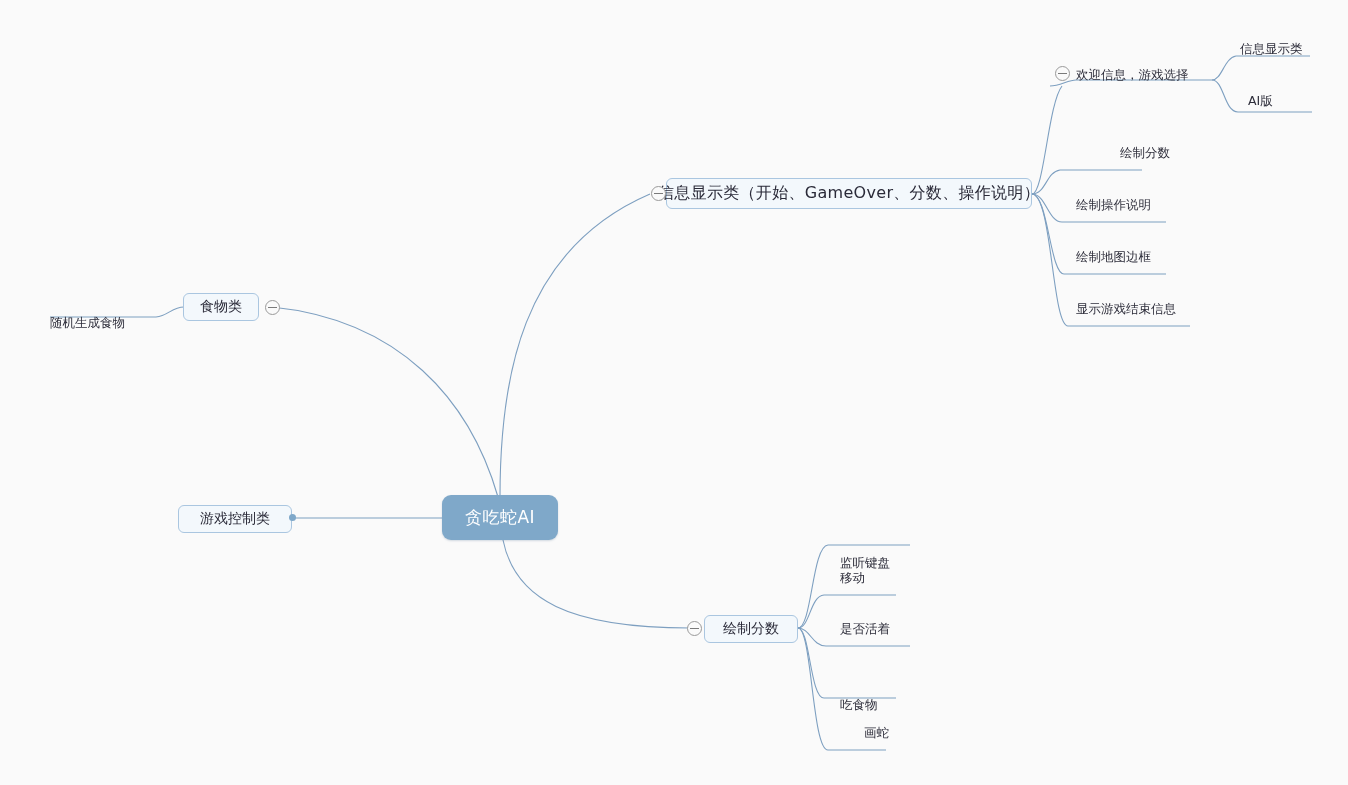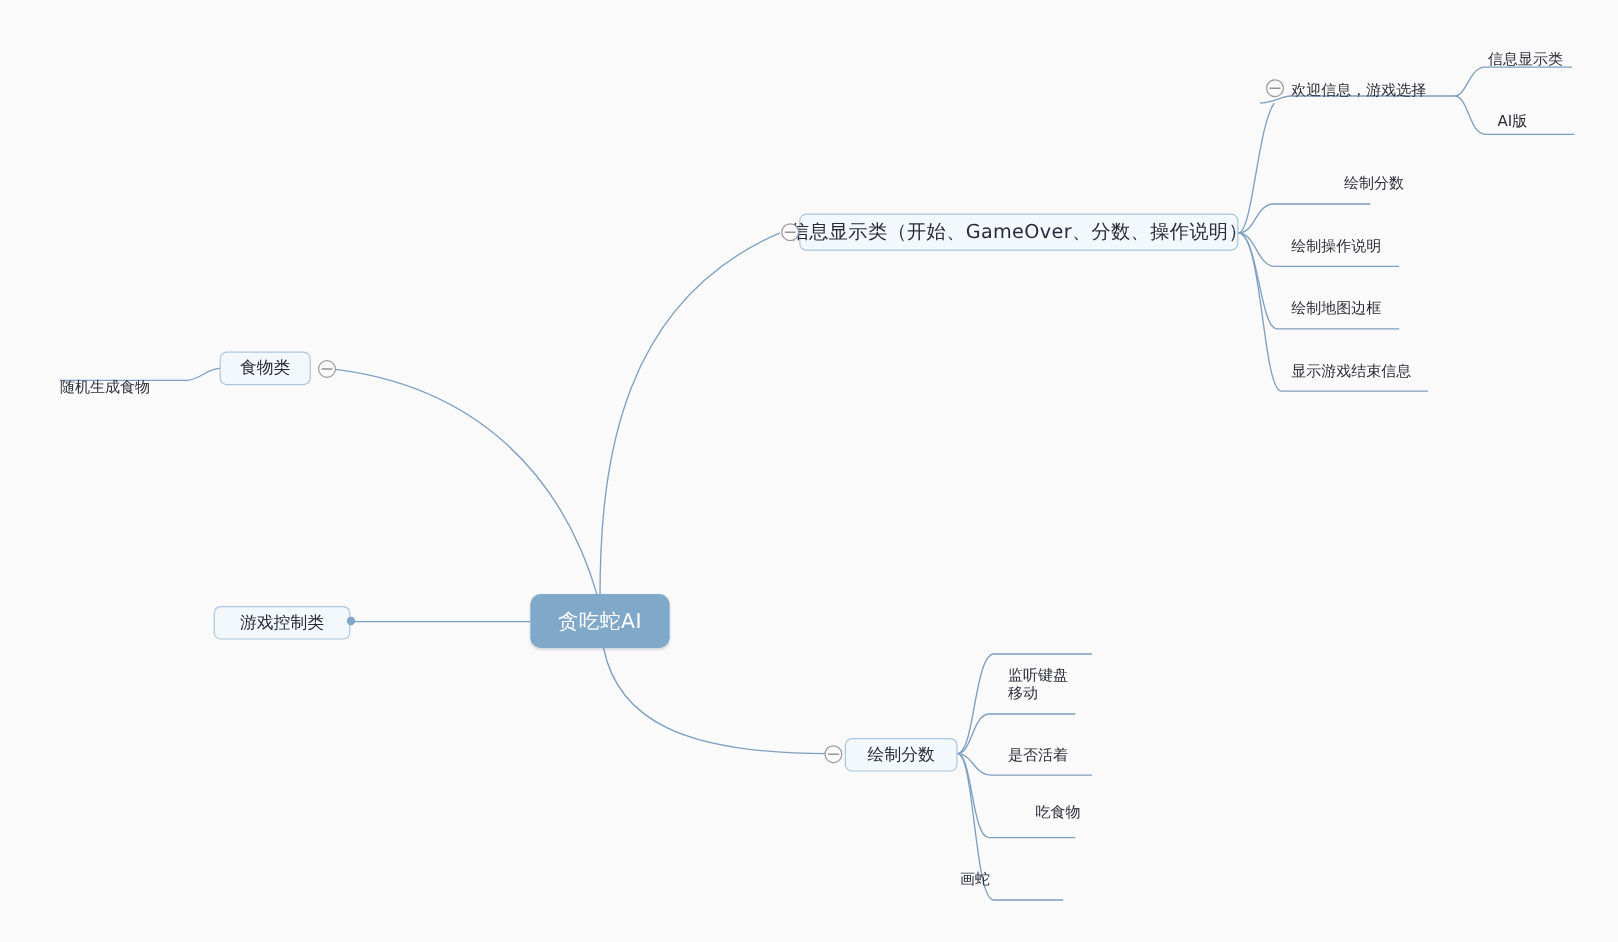--- a/index.html
+++ b/index.html
@@ -145,16 +145,16 @@
 
   <div class="node boxed" style="left:178px; top:505px; width:114px; height:28px;">游戏控制类</div>
   <div class="bulletdot" style="left:289px; top:514px;"></div>
 
   <div class="node boxed" style="left:704px; top:615px; width:94px; height:28px;">绘制分数</div>
   <div class="toggle" style="left:687px; top:621px;"></div>
 
   <div class="node leaf" style="left:840px; top:517px; width:100px; height:22px;margin-top:35px;">监听键盘</div>
   <div class="node leaf" style="left:840px; top:567px; width:80px; height:22px;">移动</div>
   <div class="node leaf" style="left:840px; top:618px; width:100px; height:22px;">是否活着</div>
-  <div class="node leaf" style="left:840px; top:666px; width:90px; height:22px;margin-left:23px;">吃食物</div>
-  <div class="node leaf" style="left:800px; top:722px; width:80px; height:22px;">画蛇</div>
+  <div class="node leaf" style="left:840px; top:694px; width:90px; height:22px;">吃食物</div>
+  <div class="node leaf" style="left:864px; top:722px; width:80px; height:22px;">画蛇</div>
 
 </div>
 
 </body></html>

